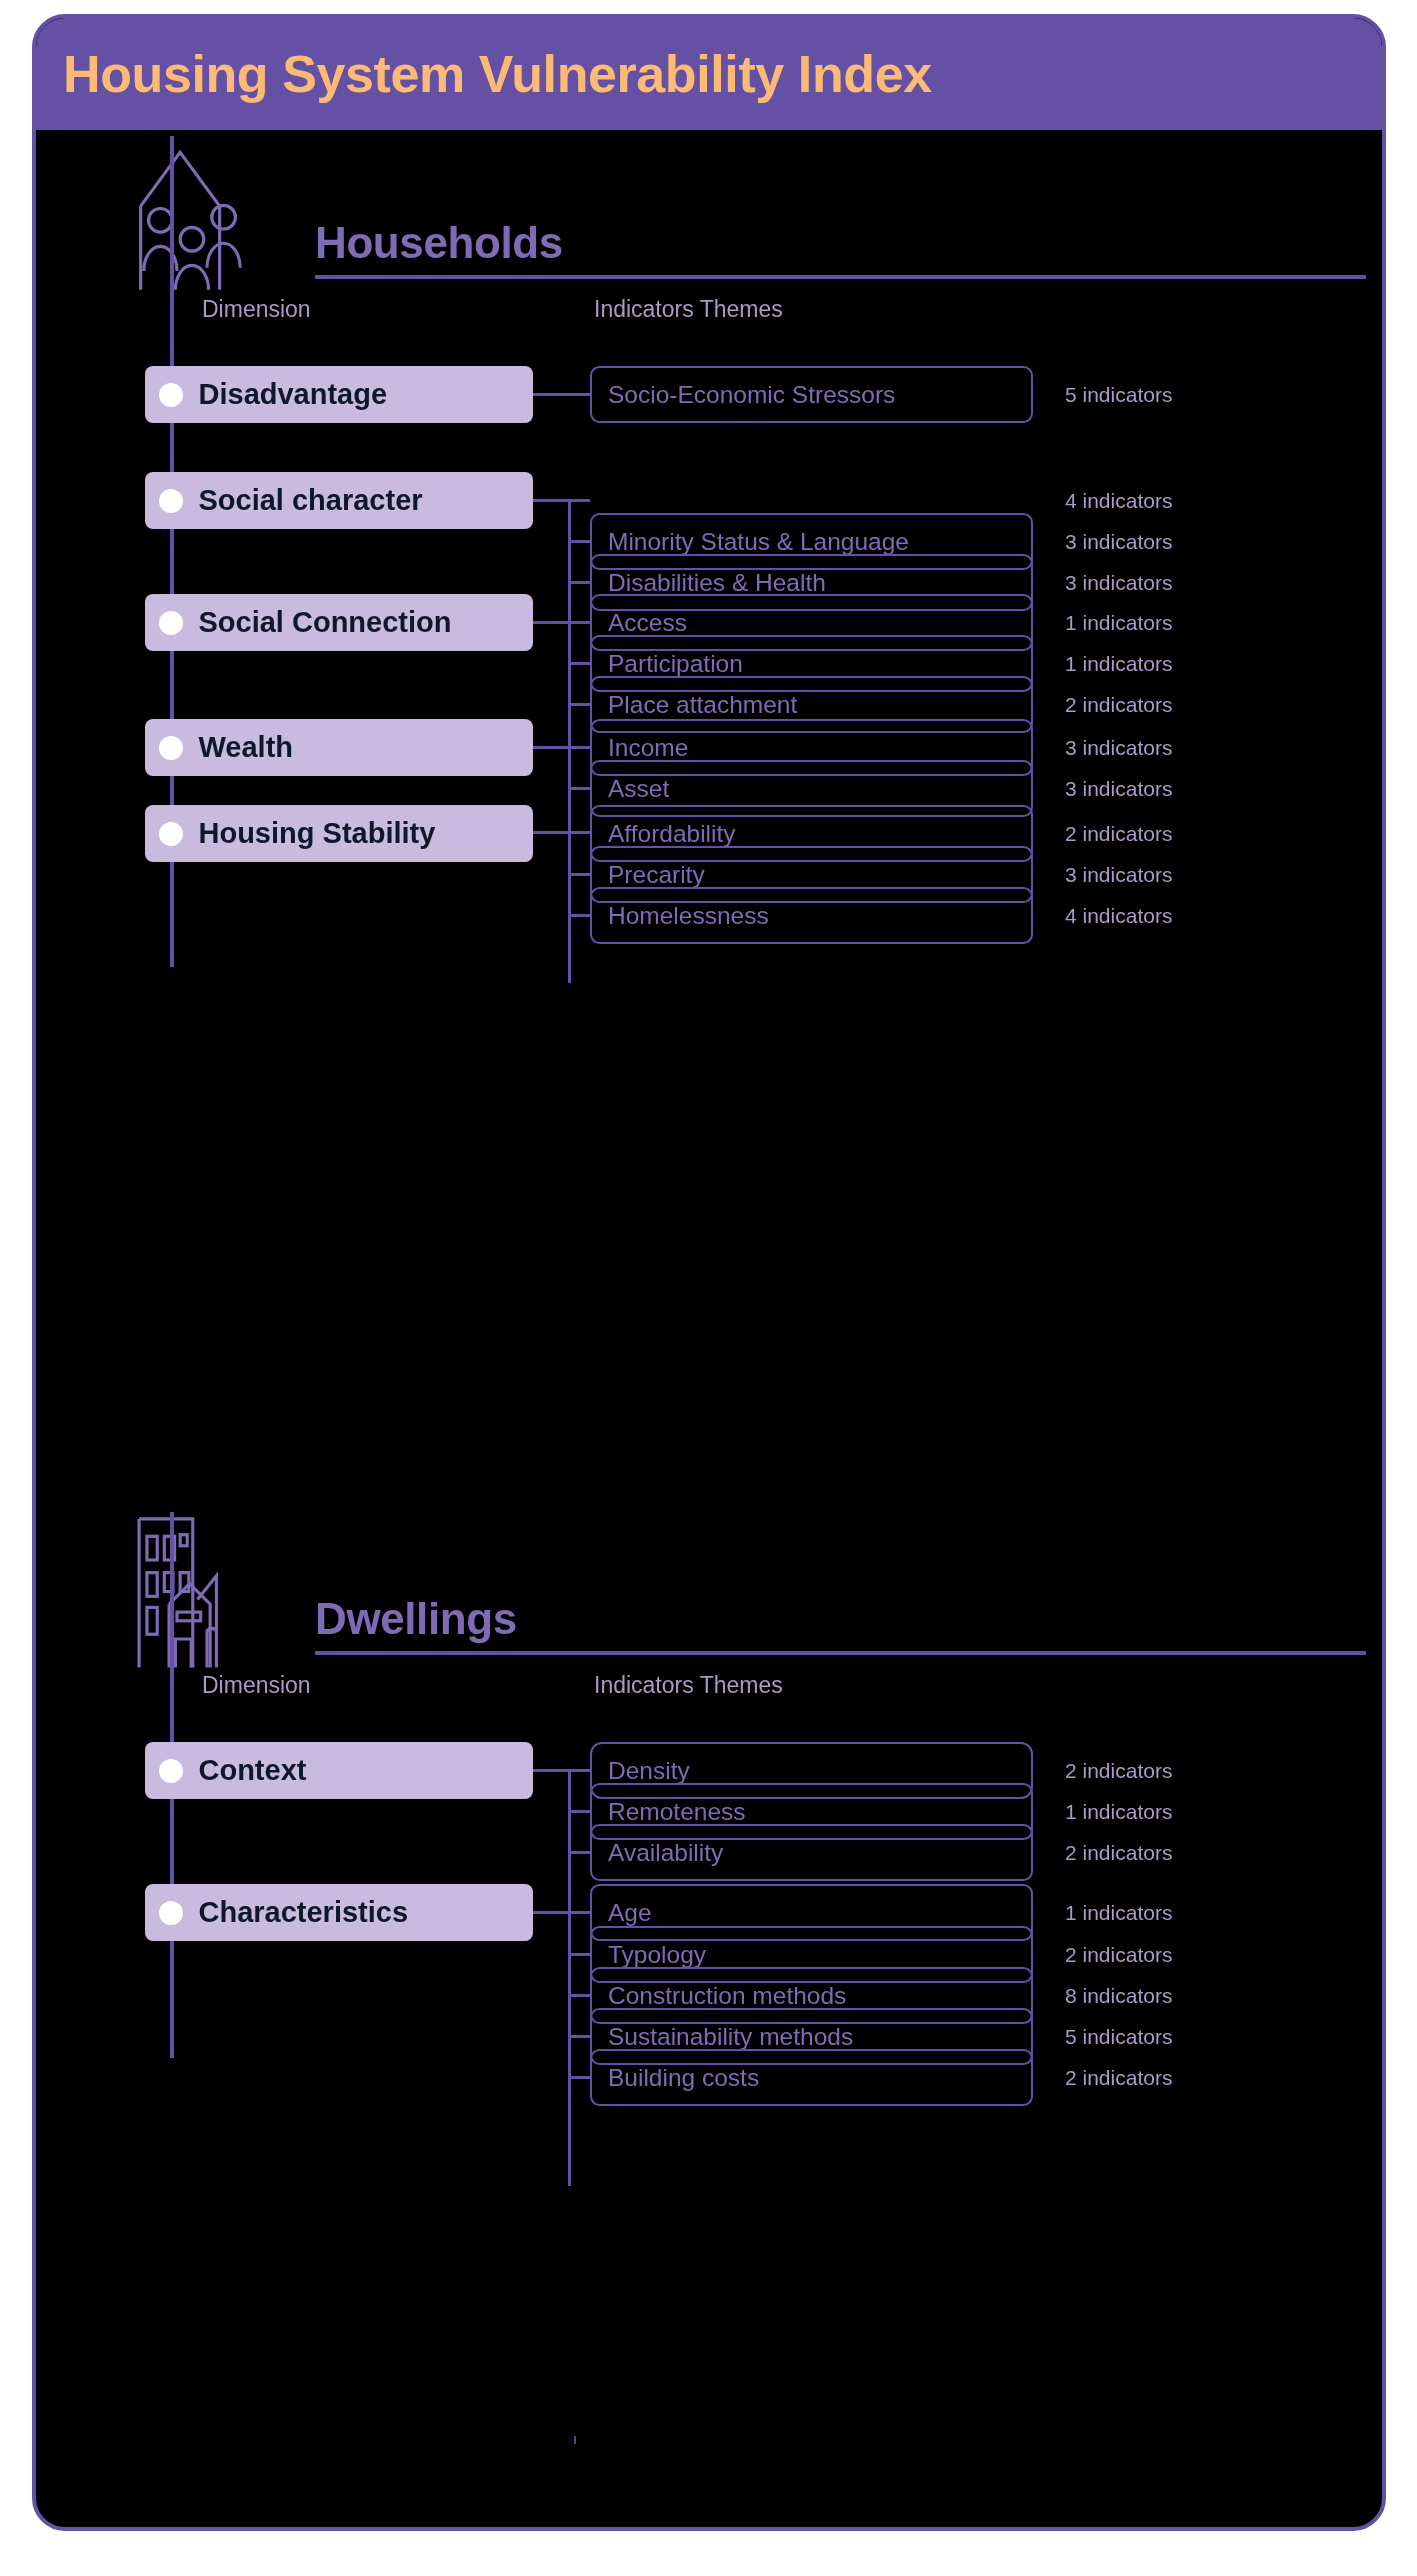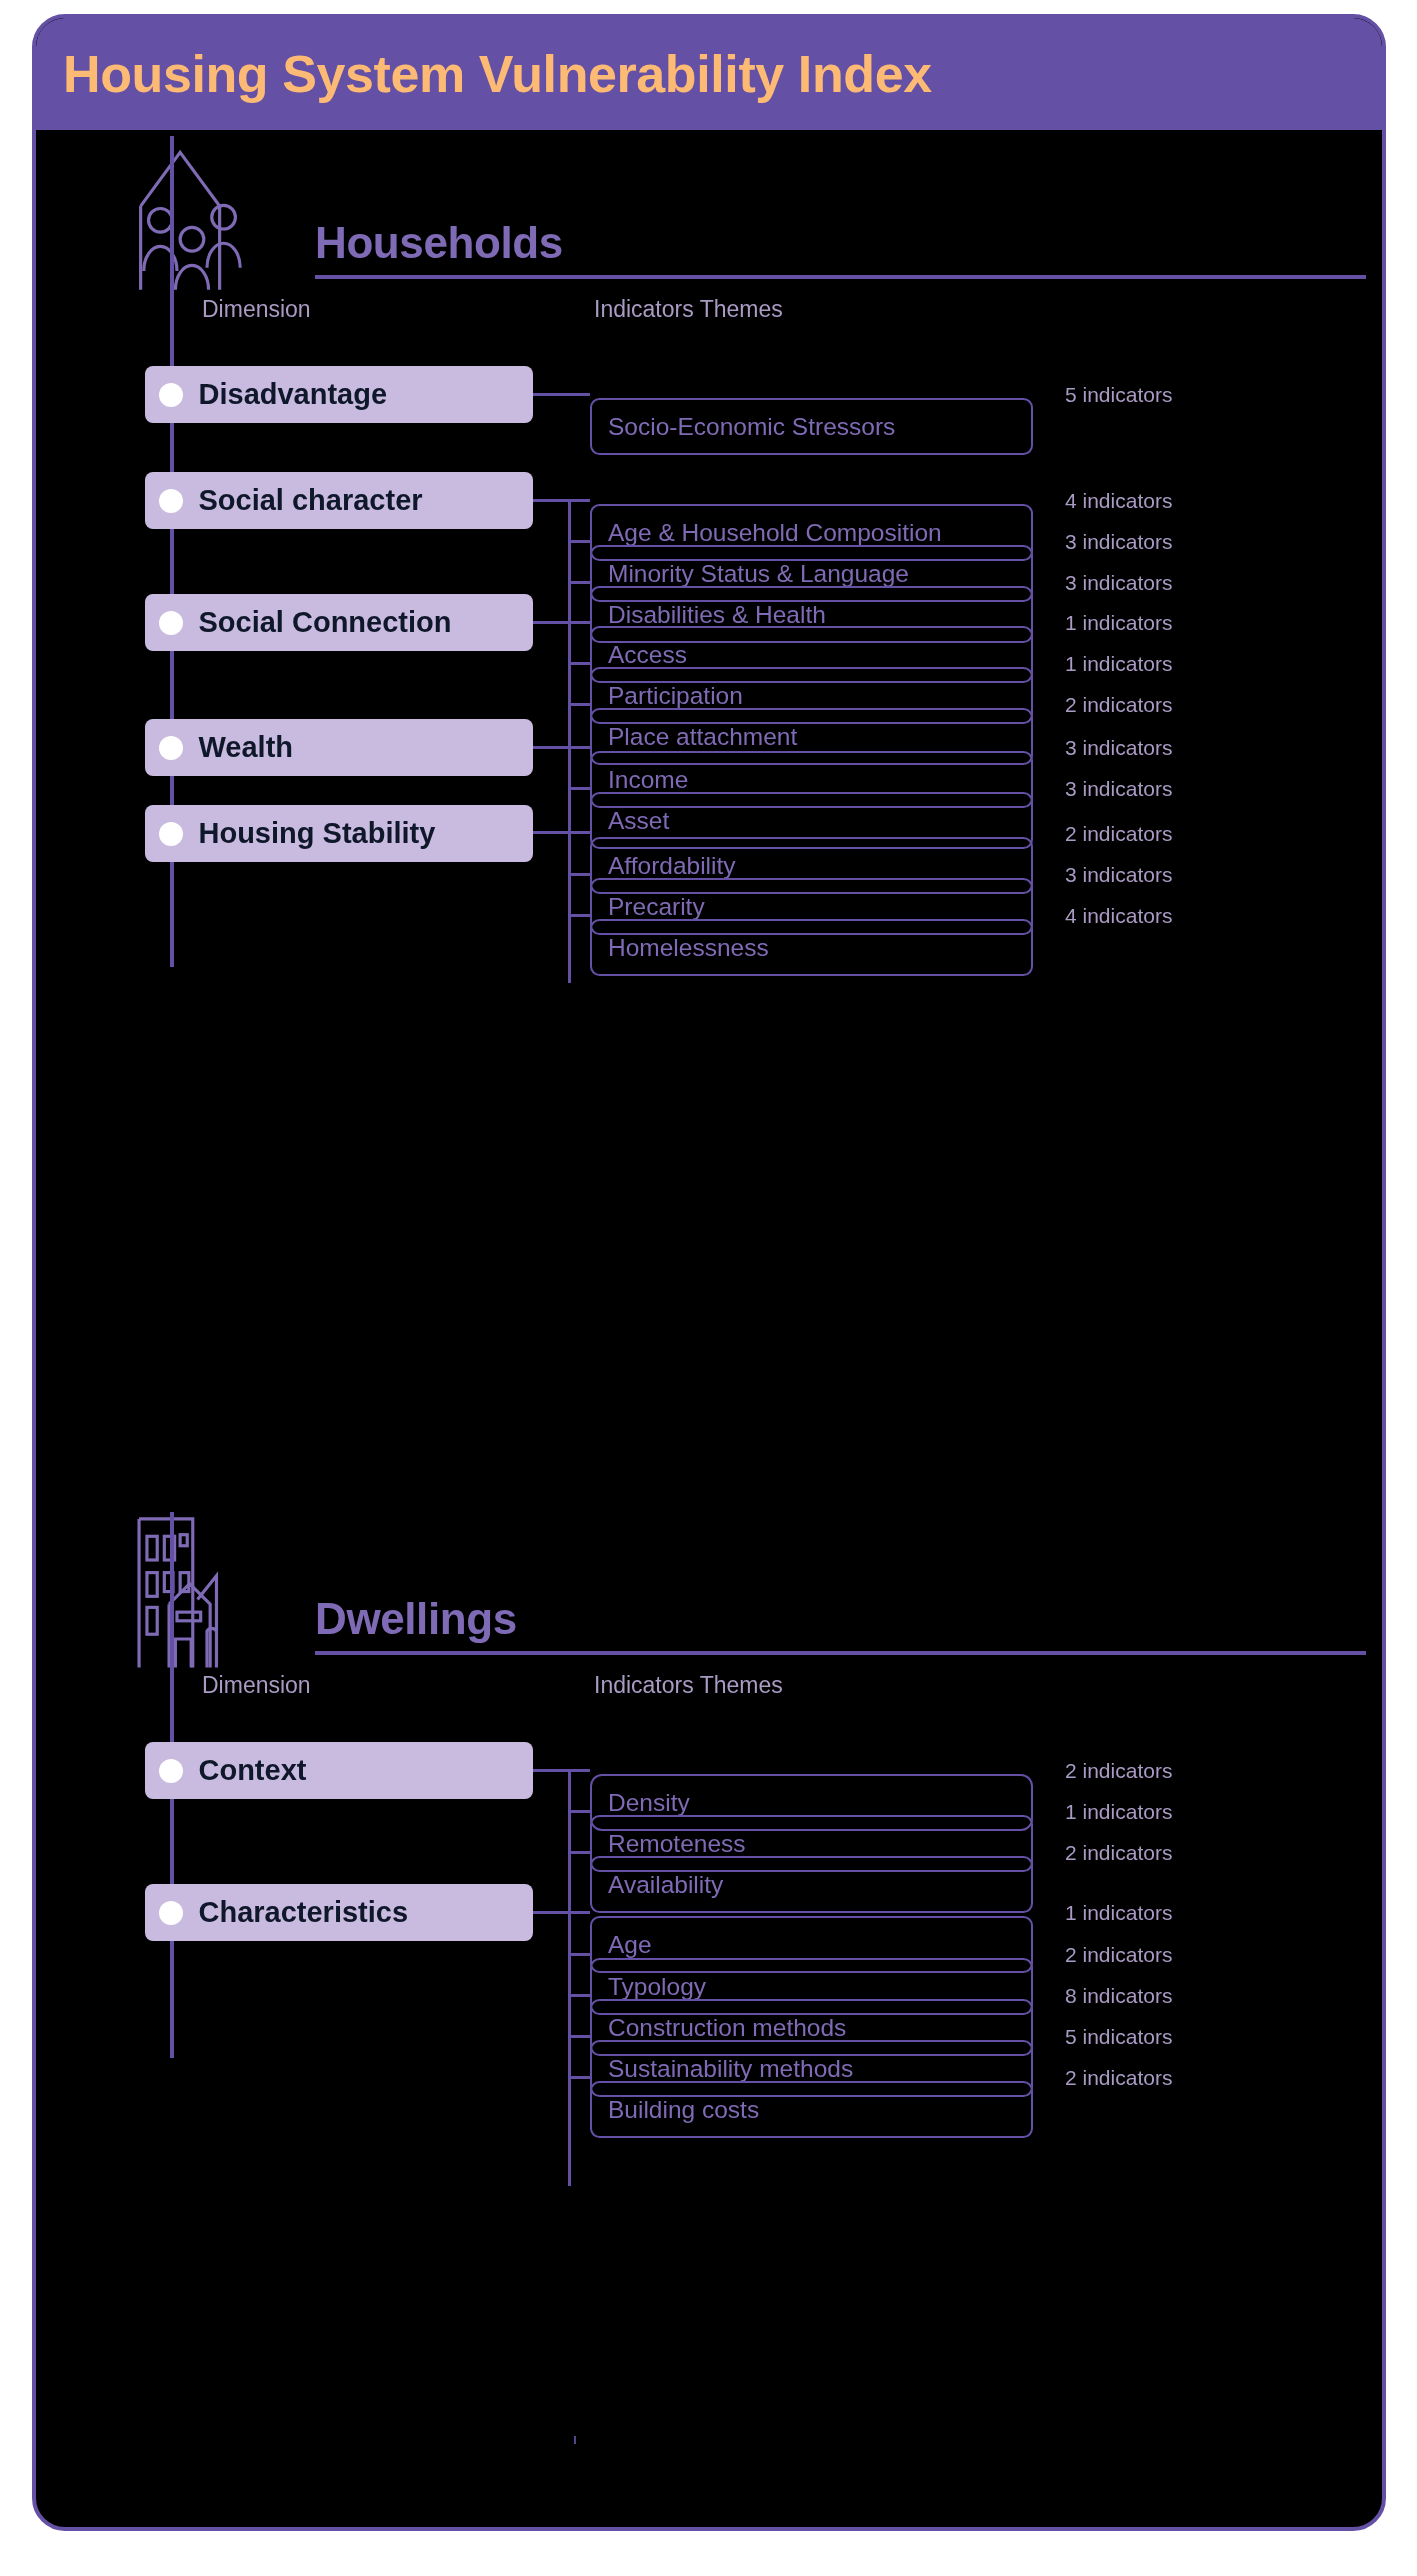--- a/index.html
+++ b/index.html
@@ -155,21 +155,20 @@
   .theme {
     position: absolute;
     left: 554px;
     width: 443px;
     height: 57px;
     border: 2.4px solid #6450a4;
     border-radius: 9.5px;
     box-sizing: border-box;
     display: flex;
     align-items: center;
-    margin-top: 32px;
   }
   .theme-label {
     color: #7f6bb5;
     font-size: 24.5px;
     margin-left: 16px;
     white-space: nowrap;
   }
 
   
   .count {
@@ -241,23 +240,20 @@
       </div>
       <div class="count" style="top:19px;">5 indicators</div>
 
       <div class="pill" style="top:125px;">
         <span class="pill-dot"></span>
         <span class="pill-label">Social character</span>
       </div>
       <div class="br-stub" style="left:497px;top:152px;width:38px;"></div>
       <div class="br-vert" style="left:532px;top:152px;height:152px;"></div>
       <div class="br-stub" style="left:532px;top:152px;width:22px;"></div>
-      <div class="theme" style="top:125px;">
-        <span class="theme-label">Age &amp; Household Composition</span>
-      </div>
       <div class="count" style="top:125px;">4 indicators</div>
 
       <div class="br-stub" style="left:532px;top:193px;width:22px;"></div>
       <div class="theme" style="top:166px;">
         <span class="theme-label">Minority Status &amp; Language</span>
       </div>
       <div class="count" style="top:166px;">3 indicators</div>
 
       <div class="br-stub" style="left:532px;top:234px;width:22px;"></div>
       <div class="theme" style="top:207px;">

